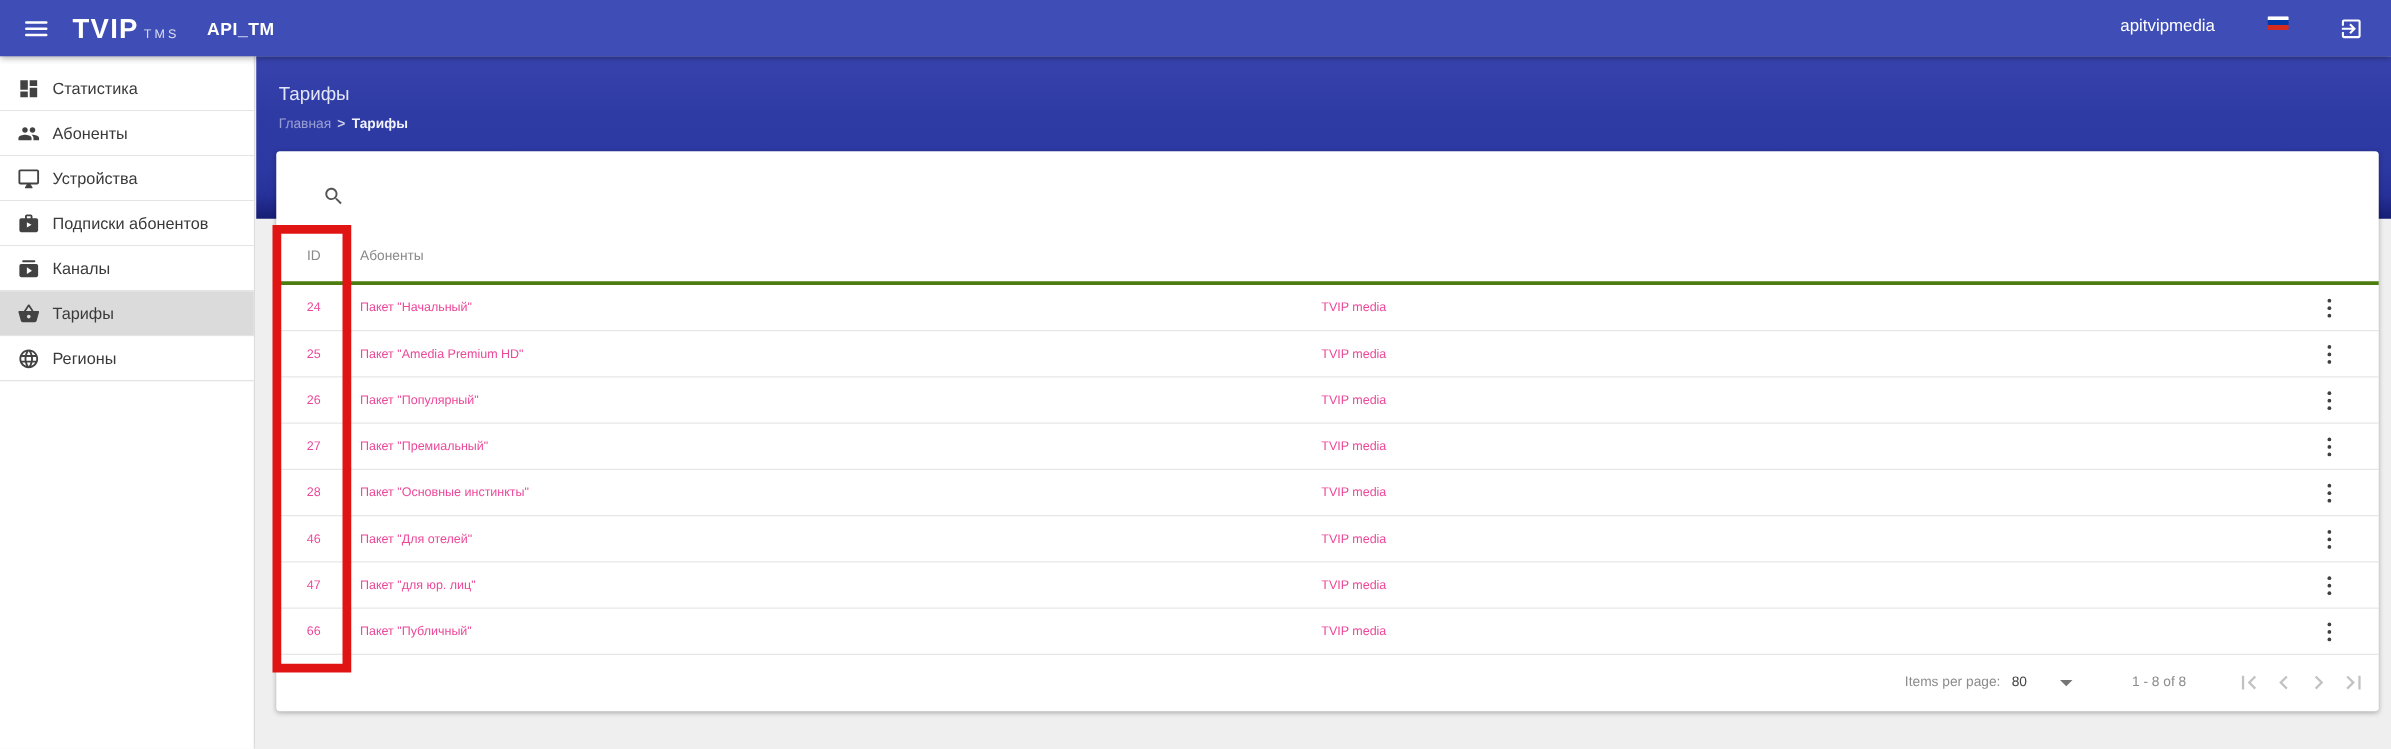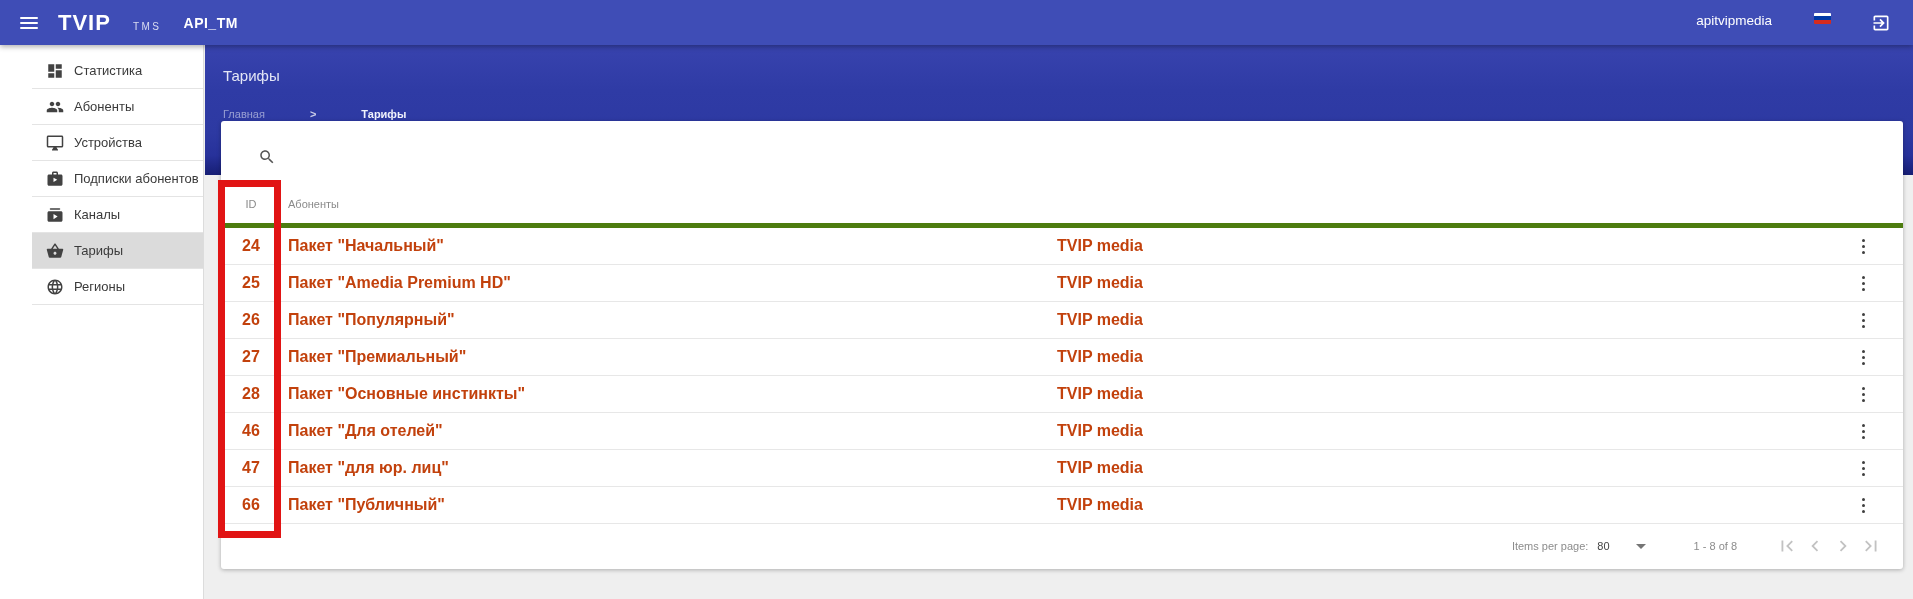--- a/index.html
+++ b/index.html
@@ -8,73 +8,73 @@
 
   
   .appbar { position:absolute; left:0; top:0; width:1913px; height:45px;
     background:#3f4db6; display:flex; align-items:center; z-index:30;
     box-shadow:0 2px 5px rgba(0,0,0,.30); color:#fff; }
   .menu-btn { width:34px; height:30px; margin-left:12px; display:flex; flex-direction:column;
     justify-content:center; gap:3px; cursor:pointer; align-items:center; }
   .menu-btn span { display:block; width:18px; height:2px; background:#fff; border-radius:1px; }
   .brand { display:flex; align-items:baseline; margin-left:12px; }
   .brand .logo { font-size:22px; font-weight:bold; letter-spacing:1px; color:#fff; }
-  .brand .logo-sub { font-size:10px; letter-spacing:2.5px; color:rgba(255,255,255,.8); margin-left:22px; }
+  .brand .logo-sub { font-size:10px; letter-spacing:2.5px; color:rgba(255,255,255,.8); margin-left:4px; }
   .env { margin-left:22px; font-size:14px; font-weight:bold; letter-spacing:.5px; }
   .appbar-right { margin-left:auto; display:flex; align-items:flex-start; }
   .username { font-size:13.5px; color:#fff; cursor:pointer; }
   .flag { width:17px; height:11px; margin-left:42px; cursor:pointer;
     display:flex; flex-direction:column; border-radius:1px; overflow:hidden; }
   .flag div { flex:1; }
   .logout { margin-left:40px; margin-right:22px; width:20px; height:20px; cursor:pointer; display:flex; }
 
   
   .sidebar { position:absolute; left:0; top:45px; width:204px; bottom:0;
-    background:#ffffff; border-right:1px solid #dcdcdc; padding-top:8px; z-index:20;padding-left:32px; }
+    background:#ffffff; border-right:1px solid #dcdcdc; padding-top:8px; z-index:20; }
   .side-item { height:36px; border-bottom:1px solid #e4e4e4; display:flex; align-items:center;
     padding-left:13px; cursor:pointer; background:#fff; }
   .side-item.active { background:#dbdbdb; }
   .side-item .s-icon { width:20px; height:20px; display:flex; align-items:center; justify-content:center; }
   .side-item .s-icon svg { fill:#424242; width:18px; height:18px; }
   .side-item .s-label { margin-left:9px; font-size:13px; color:#3a3a3a; white-space:nowrap; }
 
   
   .content { position:absolute; left:205px; top:45px; right:0; bottom:0; background:#efefef; }
   .band { position:absolute; left:0; top:0; right:0; height:130px;
     background:linear-gradient(180deg,#3843ae 0%,#2f3ba5 35%,#2d39a2 68%,#27319a 85%,#161e74 100%); }
   .page-head { position:absolute; left:18px; top:22px; z-index:2; }
   .page-title { font-size:15px; color:#e3e6f6; }
-  .breadcrumb { margin-top:24px; font-size:11px; display:flex; align-items:flex-end;gap:40px; }
+  .breadcrumb { margin-top:9px; font-size:11px; display:flex; align-items:flex-end; }
   .bc-root { color:rgba(255,255,255,.5); cursor:pointer; }
   .bc-sep { color:rgba(255,255,255,.75); margin:0 5px; font-weight:bold; font-size:11px; }
   .bc-current { color:#f0f2fc; font-weight:bold; }
 
   
   .card { position:absolute; left:16px; top:76px; width:1682px; height:448px;
     background:#fff; border-radius:3px; box-shadow:0 1px 4px rgba(0,0,0,.28); z-index:3; }
   .search-row { position:relative; height:63px; }
   .search-icon { position:absolute; left:37px; top:27px; width:18px; height:18px; cursor:pointer; }
   .search-icon svg { fill:#555; width:18px; height:18px; }
 
   .grid-row { display:grid; grid-template-columns:60px 776px 1fr 80px; align-items:center; }
-  .thead { height:44px; border-bottom:5px solid #4d7c0f; }
+  .thead { height:44px; border-bottom:3px solid #4d7c0f; }
   .thead .th { font-size:11px; color:#8a8a8a; }
   .th-id { text-align:center; }
   .th-name { padding-left:7px; }
   .trow { height:37px; border-bottom:1px solid #e7e7e7; }
-  .td { font-size:16px; color:#c2410c;font-weight:bold; }
+  .td { font-size:10px; color:#ec4899; }
   .td-id { text-align:center; }
   .td-name { padding-left:7px; }
   .kebab { justify-self:center; width:24px; height:24px; display:flex; flex-direction:column;
     align-items:center; justify-content:center; gap:3px; cursor:pointer; }
   .kebab i { width:3px; height:3px; border-radius:50%; background:#3f3f3f; display:block; }
 
   
   .tfoot { height:44px; display:flex; align-items:center; justify-content:flex-end;
-    font-size:11px; color:#8c8c8c; padding-right:18px; }
+    font-size:11px; color:#8c8c8c; padding-right:6px; }
   .ipp-value { color:#444; margin-left:9px; cursor:pointer; }
   .caret { width:0; height:0; border-left:5px solid transparent; border-right:5px solid transparent;
     border-top:5px solid #757575; margin-left:26px; cursor:pointer; }
   .range { margin-left:48px; margin-right:36px; color:#8c8c8c; }
   .pg-btn { width:28px; height:28px; display:flex; align-items:center; justify-content:center; cursor:default; }
   .pg-btn svg { fill:#c2c2c2; width:22px; height:22px; }
 
   
   .annotation { position:absolute; left:13px; top:135px; width:63px; height:358px;
     border:7px solid #e11414; z-index:10; pointer-events:none; }

